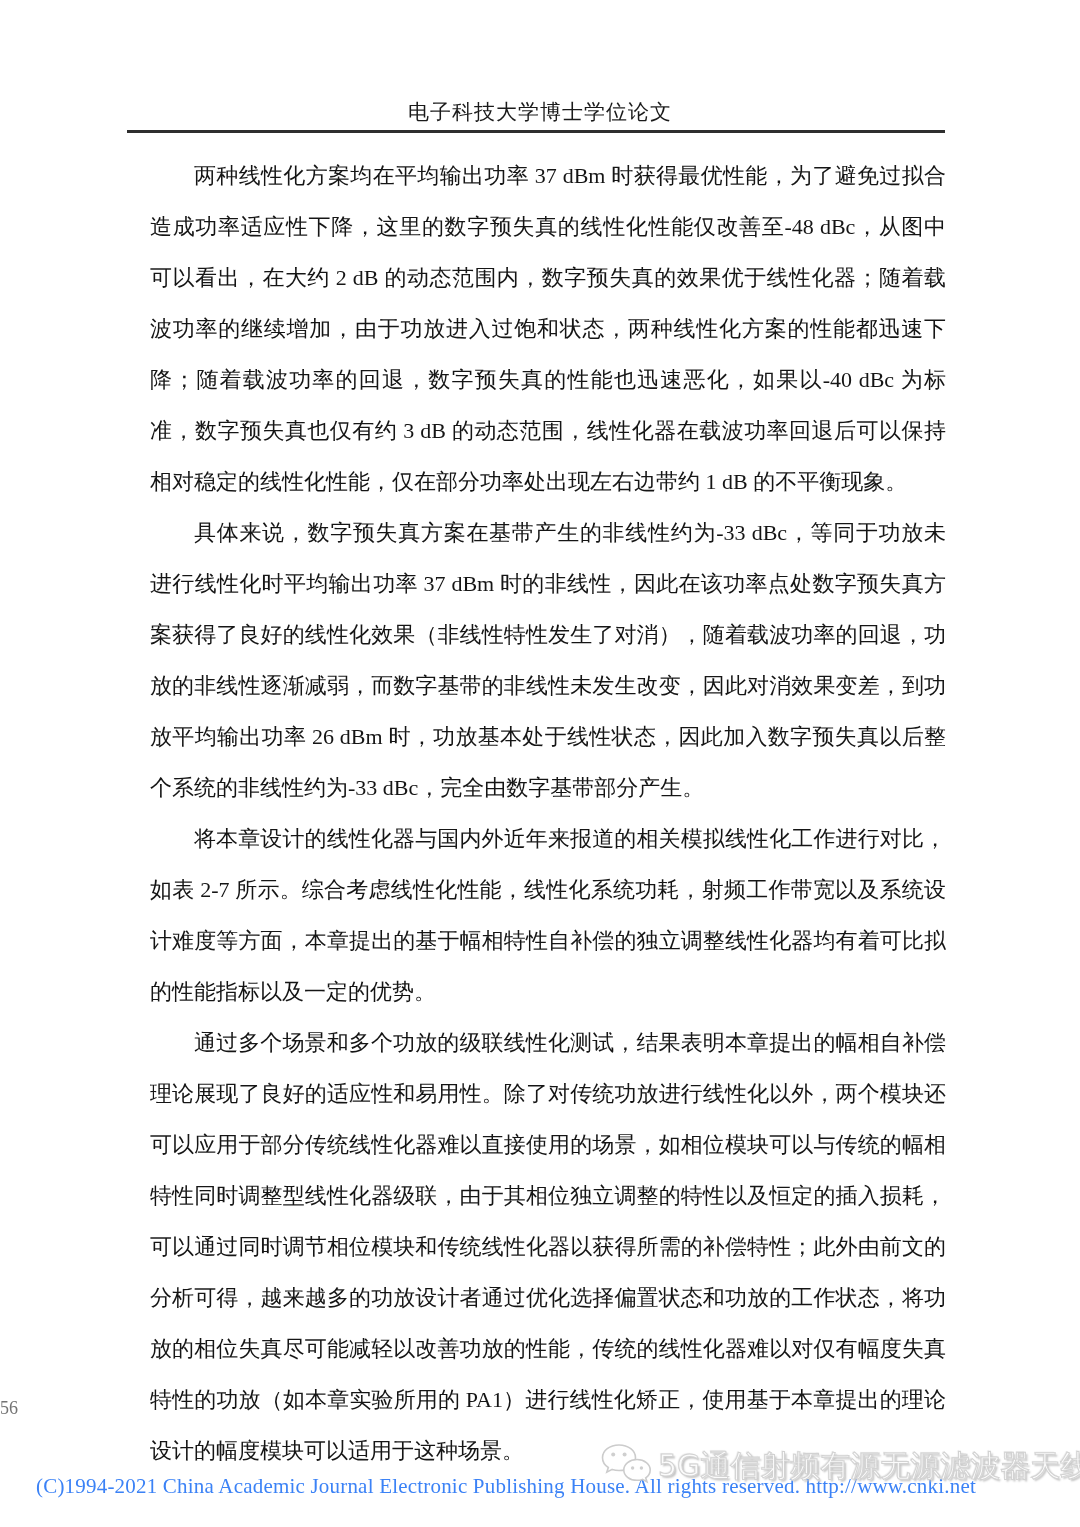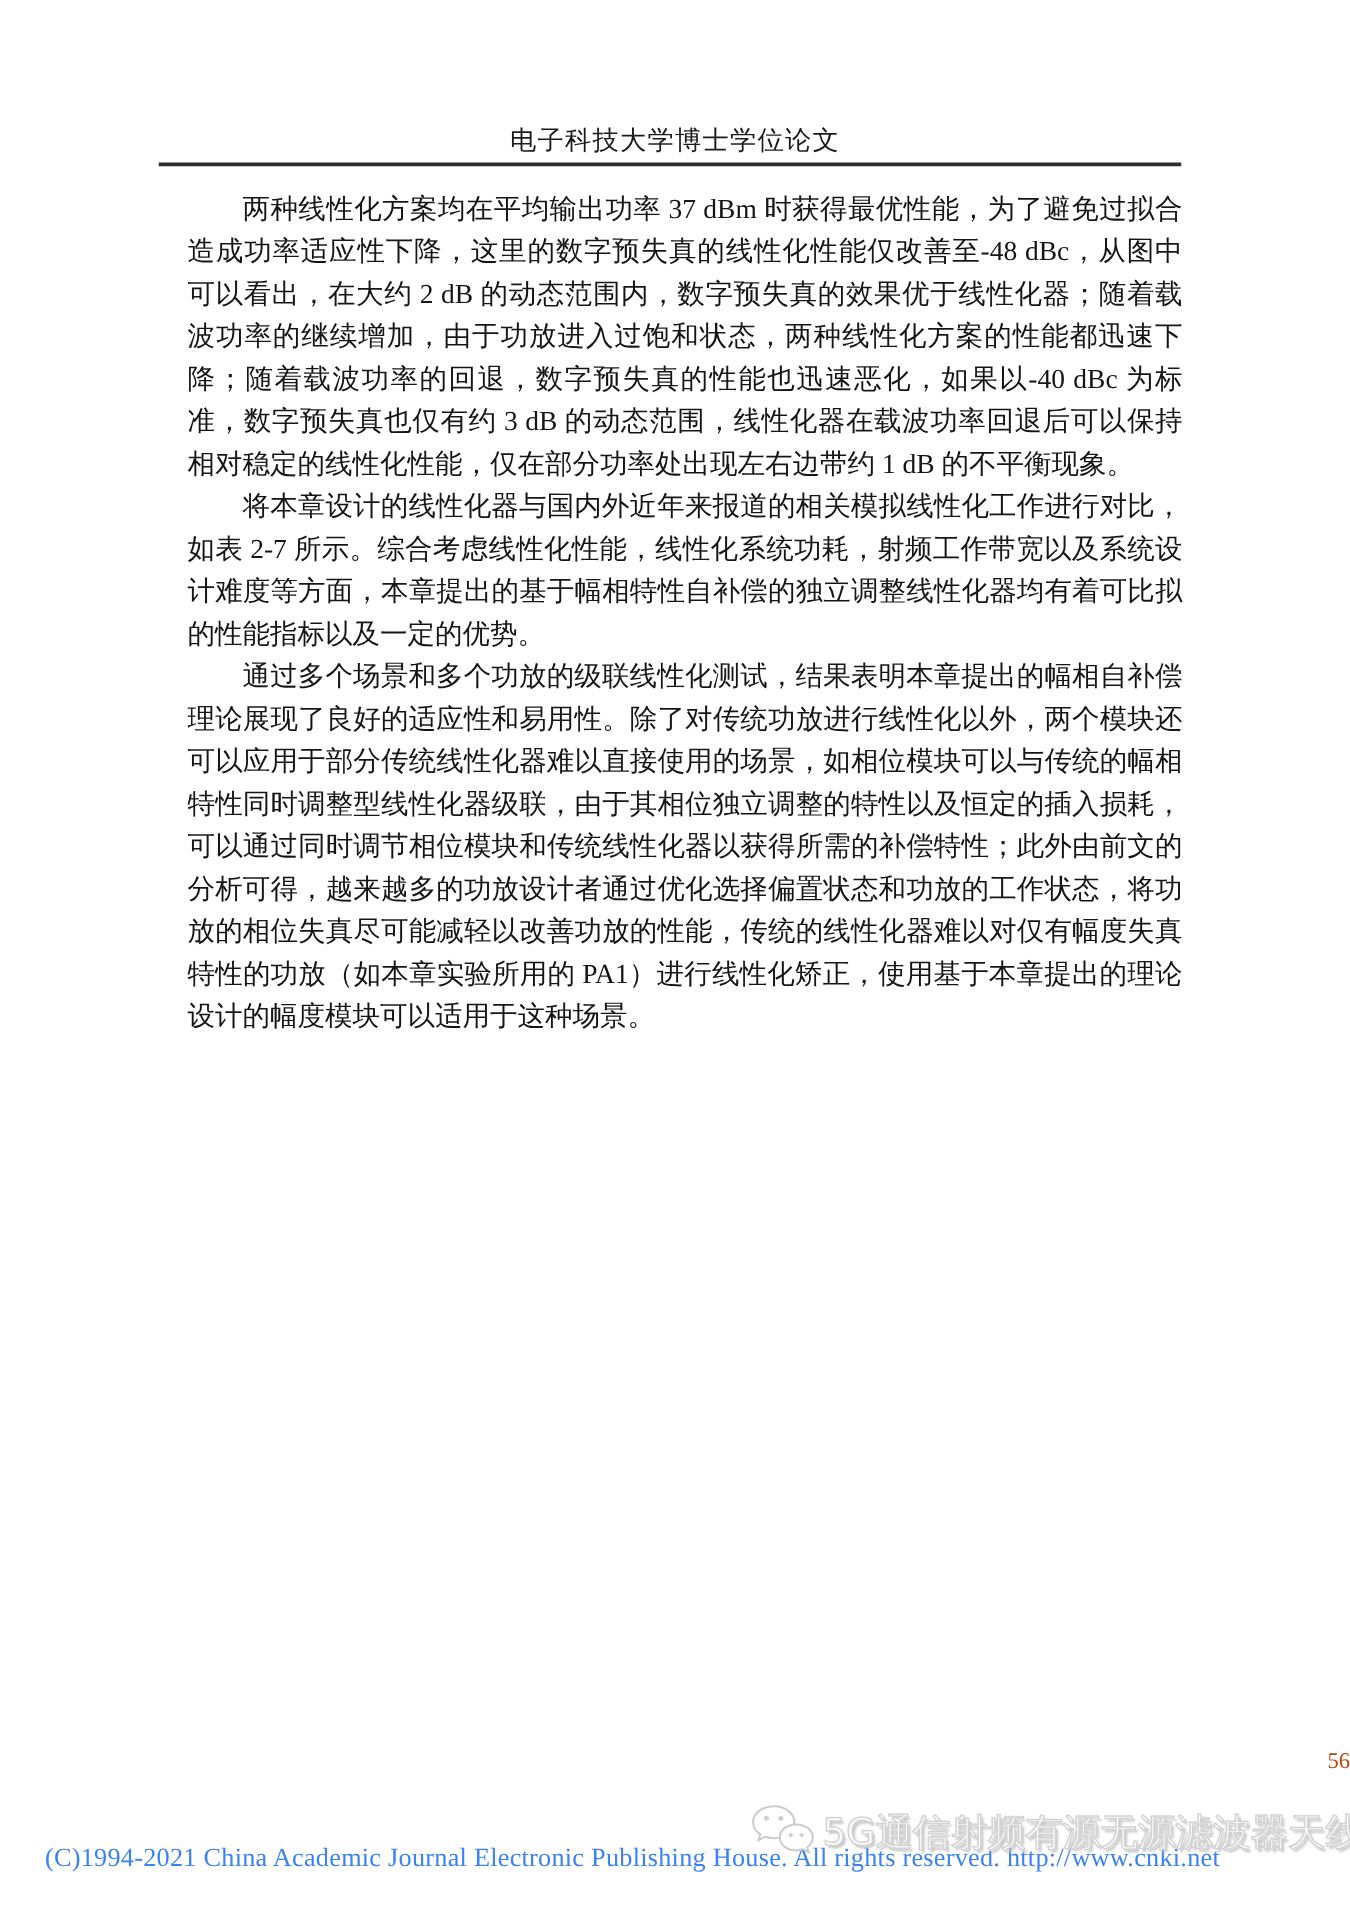--- a/index.html
+++ b/index.html
@@ -38,35 +38,35 @@
   
   .content {
     position: absolute;
     top: 150px;
     left: 150px;
     width: 796px;
   }
   .content p {
     margin: 0;
     font-size: 22px;
-    line-height: 34px;
+    line-height: 51px;
     text-align: justify;
     text-justify: inter-ideograph;
     text-indent: 2em;
     color: #151515;
   }
   
   .page-number {
     position: absolute;
     top: 1398px;
     left: 0;
     width: 100%;
-    text-align: right;
+    text-align: left;
     font-size: 18px;
-    color: #c2410c;
+    color: #737373;
   }
   .copyright {
     position: absolute;
     top: 1474px;
     left: 36px;
     font-size: 21px;
     color: #3b82f6;
     white-space: nowrap;
     letter-spacing: 0.2px;
   }
@@ -96,20 +96,21 @@
 </head>
 <body>
 
 <div class="page">
 
   <div class="header-title">电子科技大学博士学位论文</div>
   <div class="header-rule"></div>
 
   <div class="content">
     <p>两种线性化方案均在平均输出功率 37 dBm 时获得最优性能，为了避免过拟合造成功率适应性下降，这里的数字预失真的线性化性能仅改善至-48 dBc，从图中可以看出，在大约 2 dB 的动态范围内，数字预失真的效果优于线性化器；随着载波功率的继续增加，由于功放进入过饱和状态，两种线性化方案的性能都迅速下降；随着载波功率的回退，数字预失真的性能也迅速恶化，如果以-40 dBc 为标准，数字预失真也仅有约 3 dB 的动态范围，线性化器在载波功率回退后可以保持相对稳定的线性化性能，仅在部分功率处出现左右边带约 1 dB 的不平衡现象。</p>
+    <p>具体来说，数字预失真方案在基带产生的非线性约为-33 dBc，等同于功放未进行线性化时平均输出功率 37 dBm 时的非线性，因此在该功率点处数字预失真方案获得了良好的线性化效果（非线性特性发生了对消），随着载波功率的回退，功放的非线性逐渐减弱，而数字基带的非线性未发生改变，因此对消效果变差，到功放平均输出功率 26 dBm 时，功放基本处于线性状态，因此加入数字预失真以后整个系统的非线性约为-33 dBc，完全由数字基带部分产生。</p>
     <p>将本章设计的线性化器与国内外近年来报道的相关模拟线性化工作进行对比，如表 2-7 所示。综合考虑线性化性能，线性化系统功耗，射频工作带宽以及系统设计难度等方面，本章提出的基于幅相特性自补偿的独立调整线性化器均有着可比拟的性能指标以及一定的优势。</p>
     <p>通过多个场景和多个功放的级联线性化测试，结果表明本章提出的幅相自补偿理论展现了良好的适应性和易用性。除了对传统功放进行线性化以外，两个模块还可以应用于部分传统线性化器难以直接使用的场景，如相位模块可以与传统的幅相特性同时调整型线性化器级联，由于其相位独立调整的特性以及恒定的插入损耗，可以通过同时调节相位模块和传统线性化器以获得所需的补偿特性；此外由前文的分析可得，越来越多的功放设计者通过优化选择偏置状态和功放的工作状态，将功放的相位失真尽可能减轻以改善功放的性能，传统的线性化器难以对仅有幅度失真特性的功放（如本章实验所用的 PA1）进行线性化矫正，使用基于本章提出的理论设计的幅度模块可以适用于这种场景。</p>
   </div>
 
   <div class="page-number">56</div>
 
   <div class="copyright">(C)1994-2021 China Academic Journal Electronic Publishing House. All rights reserved. http://www.cnki.net</div>
 
   <div class="watermark">
     <svg class="watermark-icon" viewBox="0 0 56 56" xmlns="http://www.w3.org/2000/svg">

